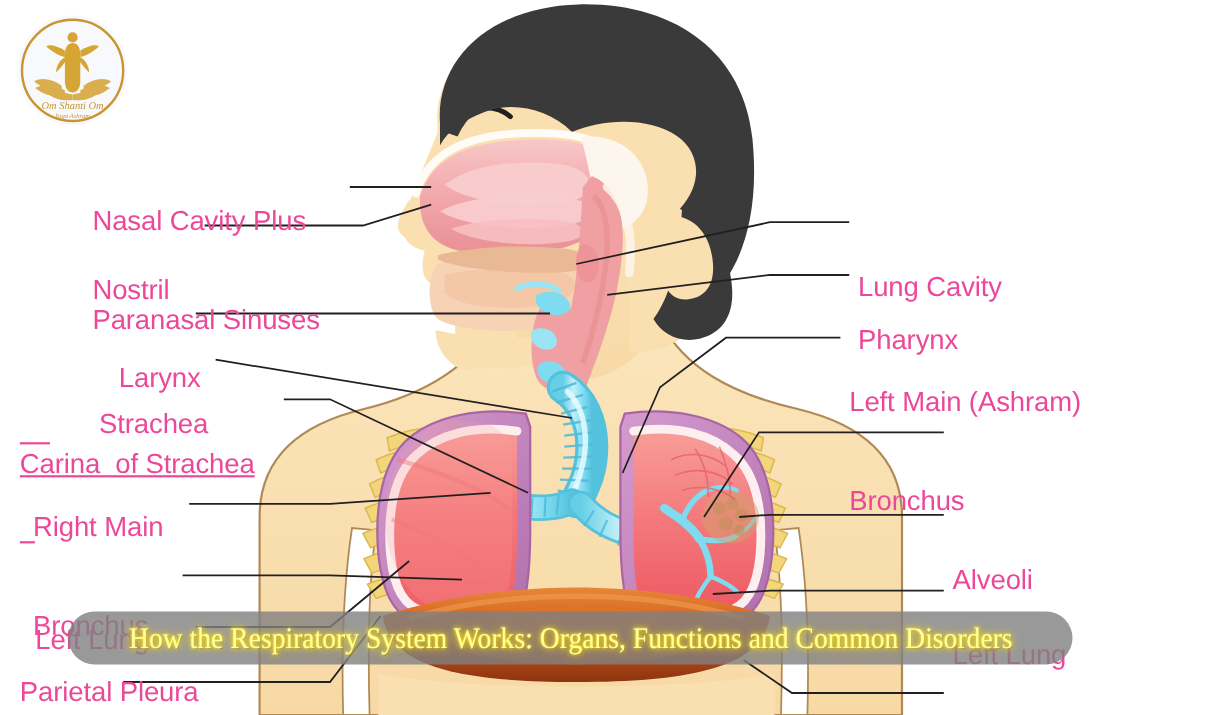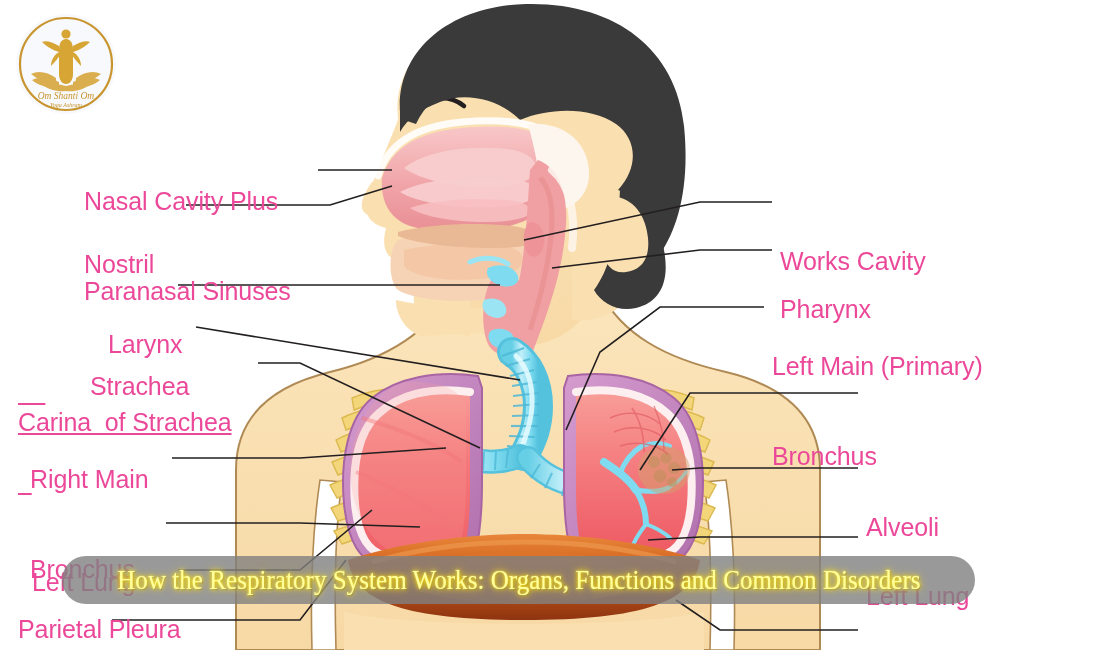--- a/index.html
+++ b/index.html
@@ -504,29 +504,29 @@
 
   <div class="lbl l" style="left:18px; top:554px;">
     <div>Parietal Pleura</div>
   </div>
 
   <div class="lbl l" style="left:52px; top:604px;">
     
   </div>
 
   <div class="lbl r" style="left:780px; top:186px;">
-    <div>Works Cavity</div>
+    <div>Lung Cavity</div>
   </div>
 
   <div class="lbl r" style="left:780px; top:234px;">
     <div>Pharynx</div>
   </div>
 
   <div class="lbl r" style="left:772px; top:291px;">
-    <div>Left Main (Primary)</div>
+    <div>Left Main (Ashram)</div>
     <div>Bronchus</div>
   </div>
 
 
   <div class="lbl r" style="left:866px; top:452px;">
     <div>Alveoli</div>
   </div>
 
   <div class="lbl r" style="left:866px; top:521px;">
     <div>Left Lung</div>

